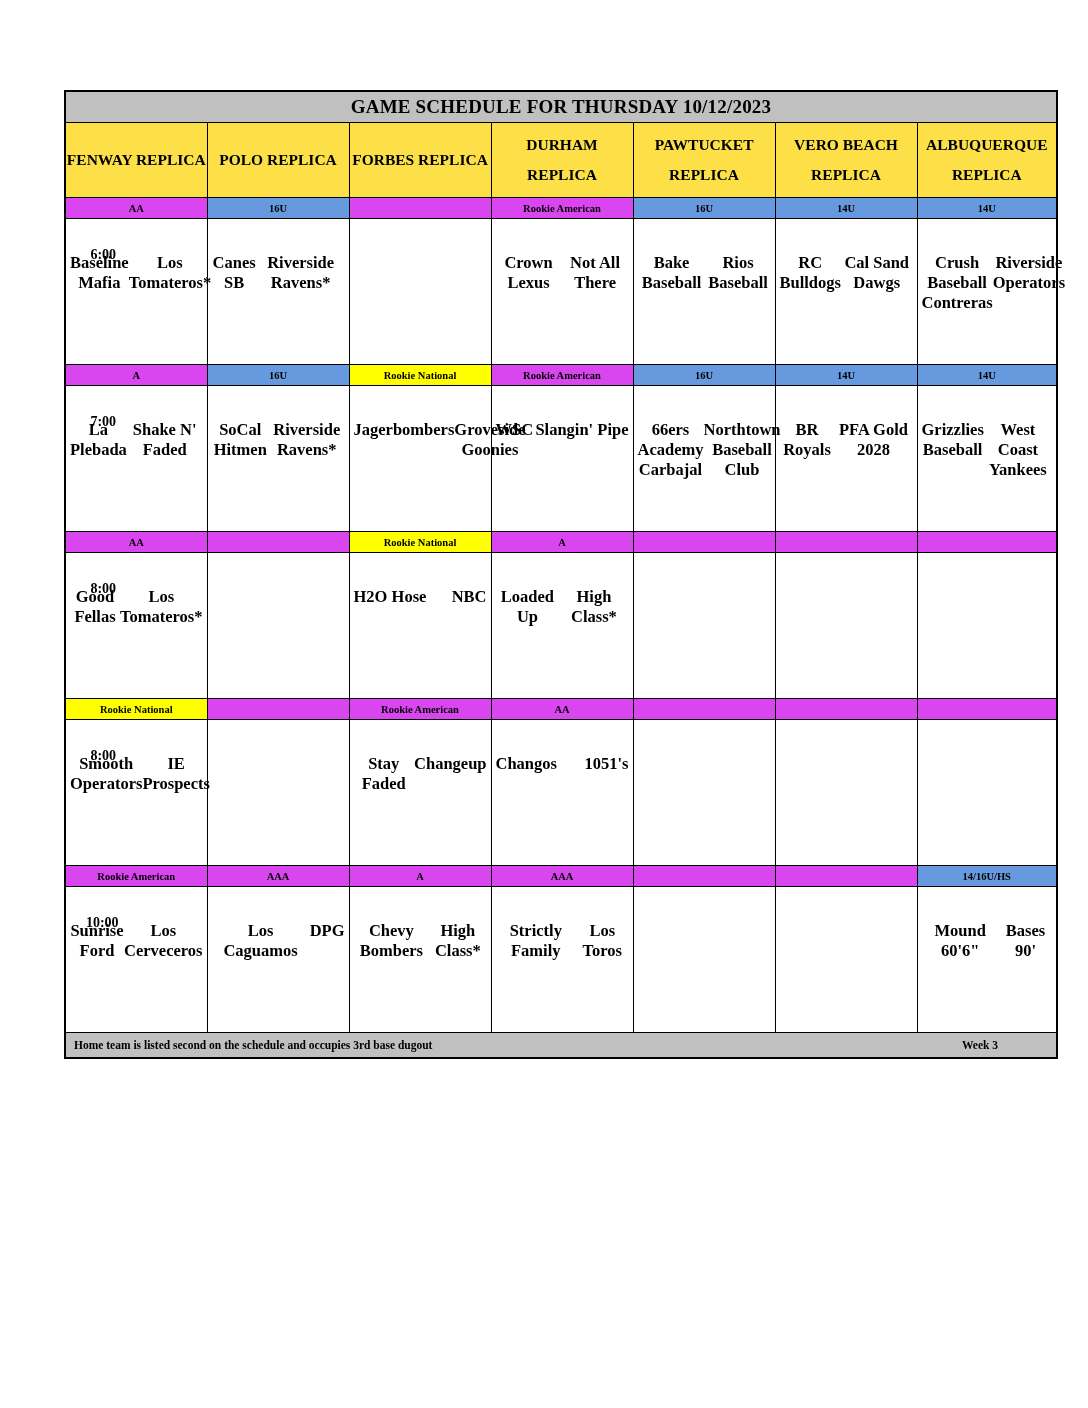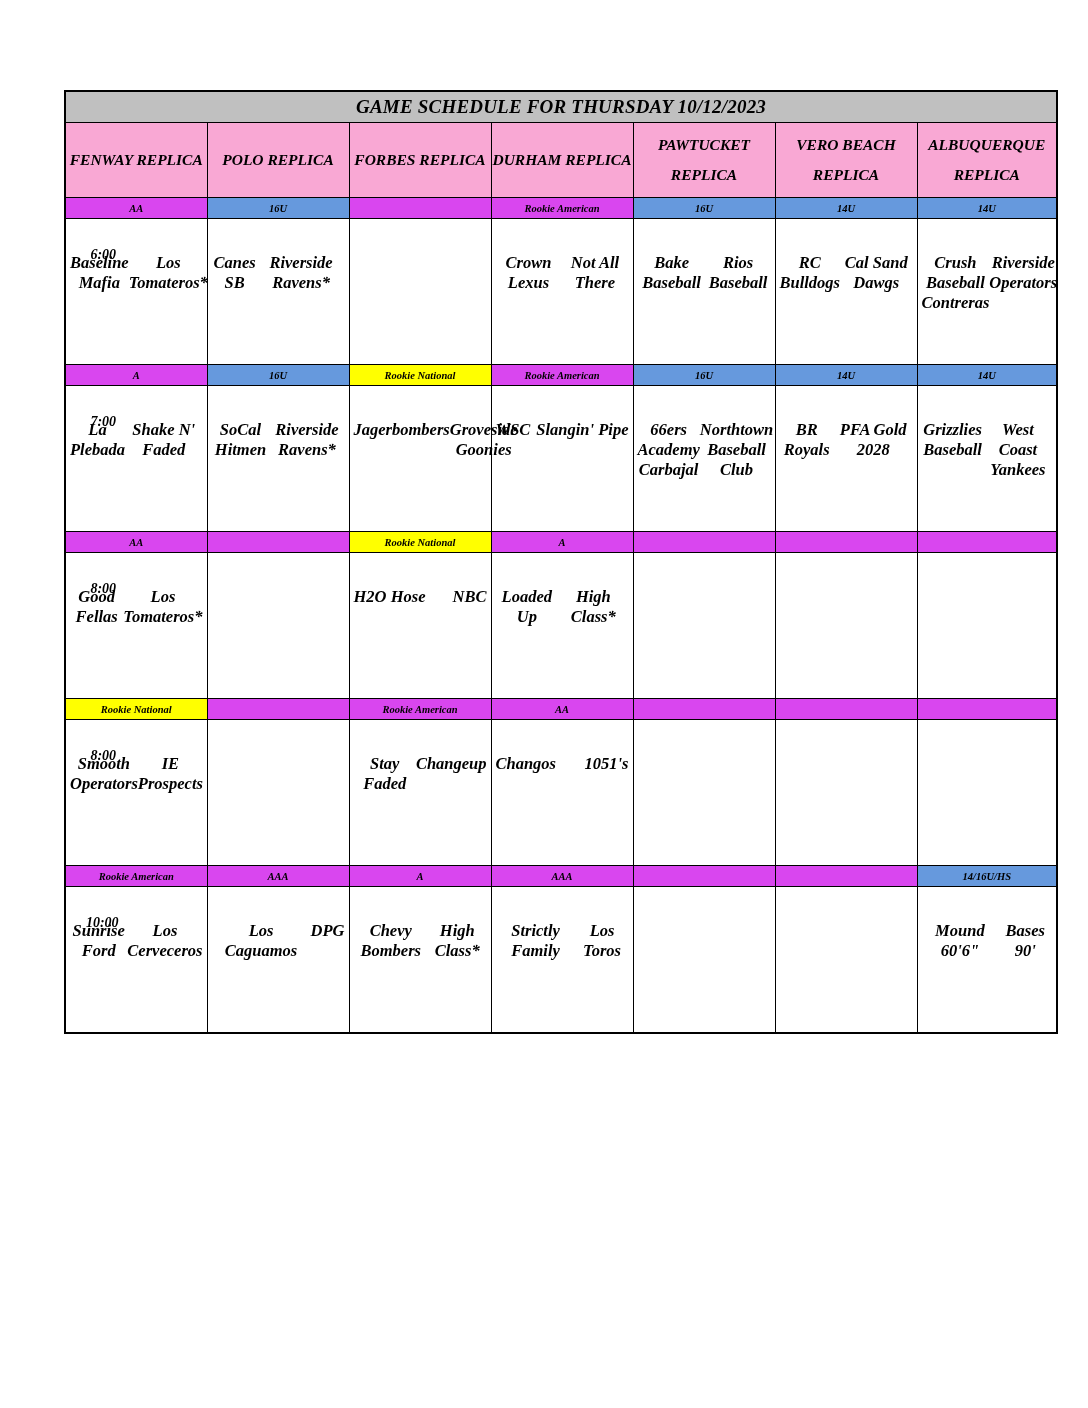--- a/index.html
+++ b/index.html
@@ -16,21 +16,20 @@
   .page {
     position: relative;
     width: 1088px;
     height: 1408px;
   }
   .schedule-wrap {
     position: absolute;
     left: 64px;
     top: 90px;
     width: 992px;
-    font-style: italic;
   }
   table.schedule {
     border-collapse: collapse;
     table-layout: fixed;
     width: 992px;
     border: 2px solid #000;
   }
   table.schedule td {
     border: 1px solid #000;
     padding: 0;
@@ -39,21 +38,21 @@
   }
   .title-row td {
     background: #c0c0c0;
     font-weight: bold;
     font-size: 19px;
     height: 30px;
     letter-spacing: 0.2px;
     border-bottom: 2px solid #000;
   }
   .field-row td {
-    background: #f9a8d4;
+    background: #fde047;
     font-weight: bold;
     font-size: 15.5px;
     height: 74px;
     line-height: 30px;
     border-left: 2px solid #000;
     border-right: 2px solid #000;
     border-bottom: 2px solid #000;
     margin-left: 24px;
   }
   .div-row td {
@@ -434,16 +433,24 @@
             </div>
           </td>
           <td>
             <div class="matchup">
               <div class="team away">Mound 60'6"</div>
               <div class="team home">Bases 90'</div>
             </div>
           </td>
         </tr>
 
+        <tr class="footer-row">
+          <td colspan="7">
+            <div class="footer-inner">
+              <span class="footer-note">Home team is listed second on the schedule and occupies 3rd base dugout</span>
+              <span class="footer-week">Week 3</span>
+            </div>
+          </td>
+        </tr>
       </tbody>
     </table>
   </div>
 </div>
 
 </body></html>

